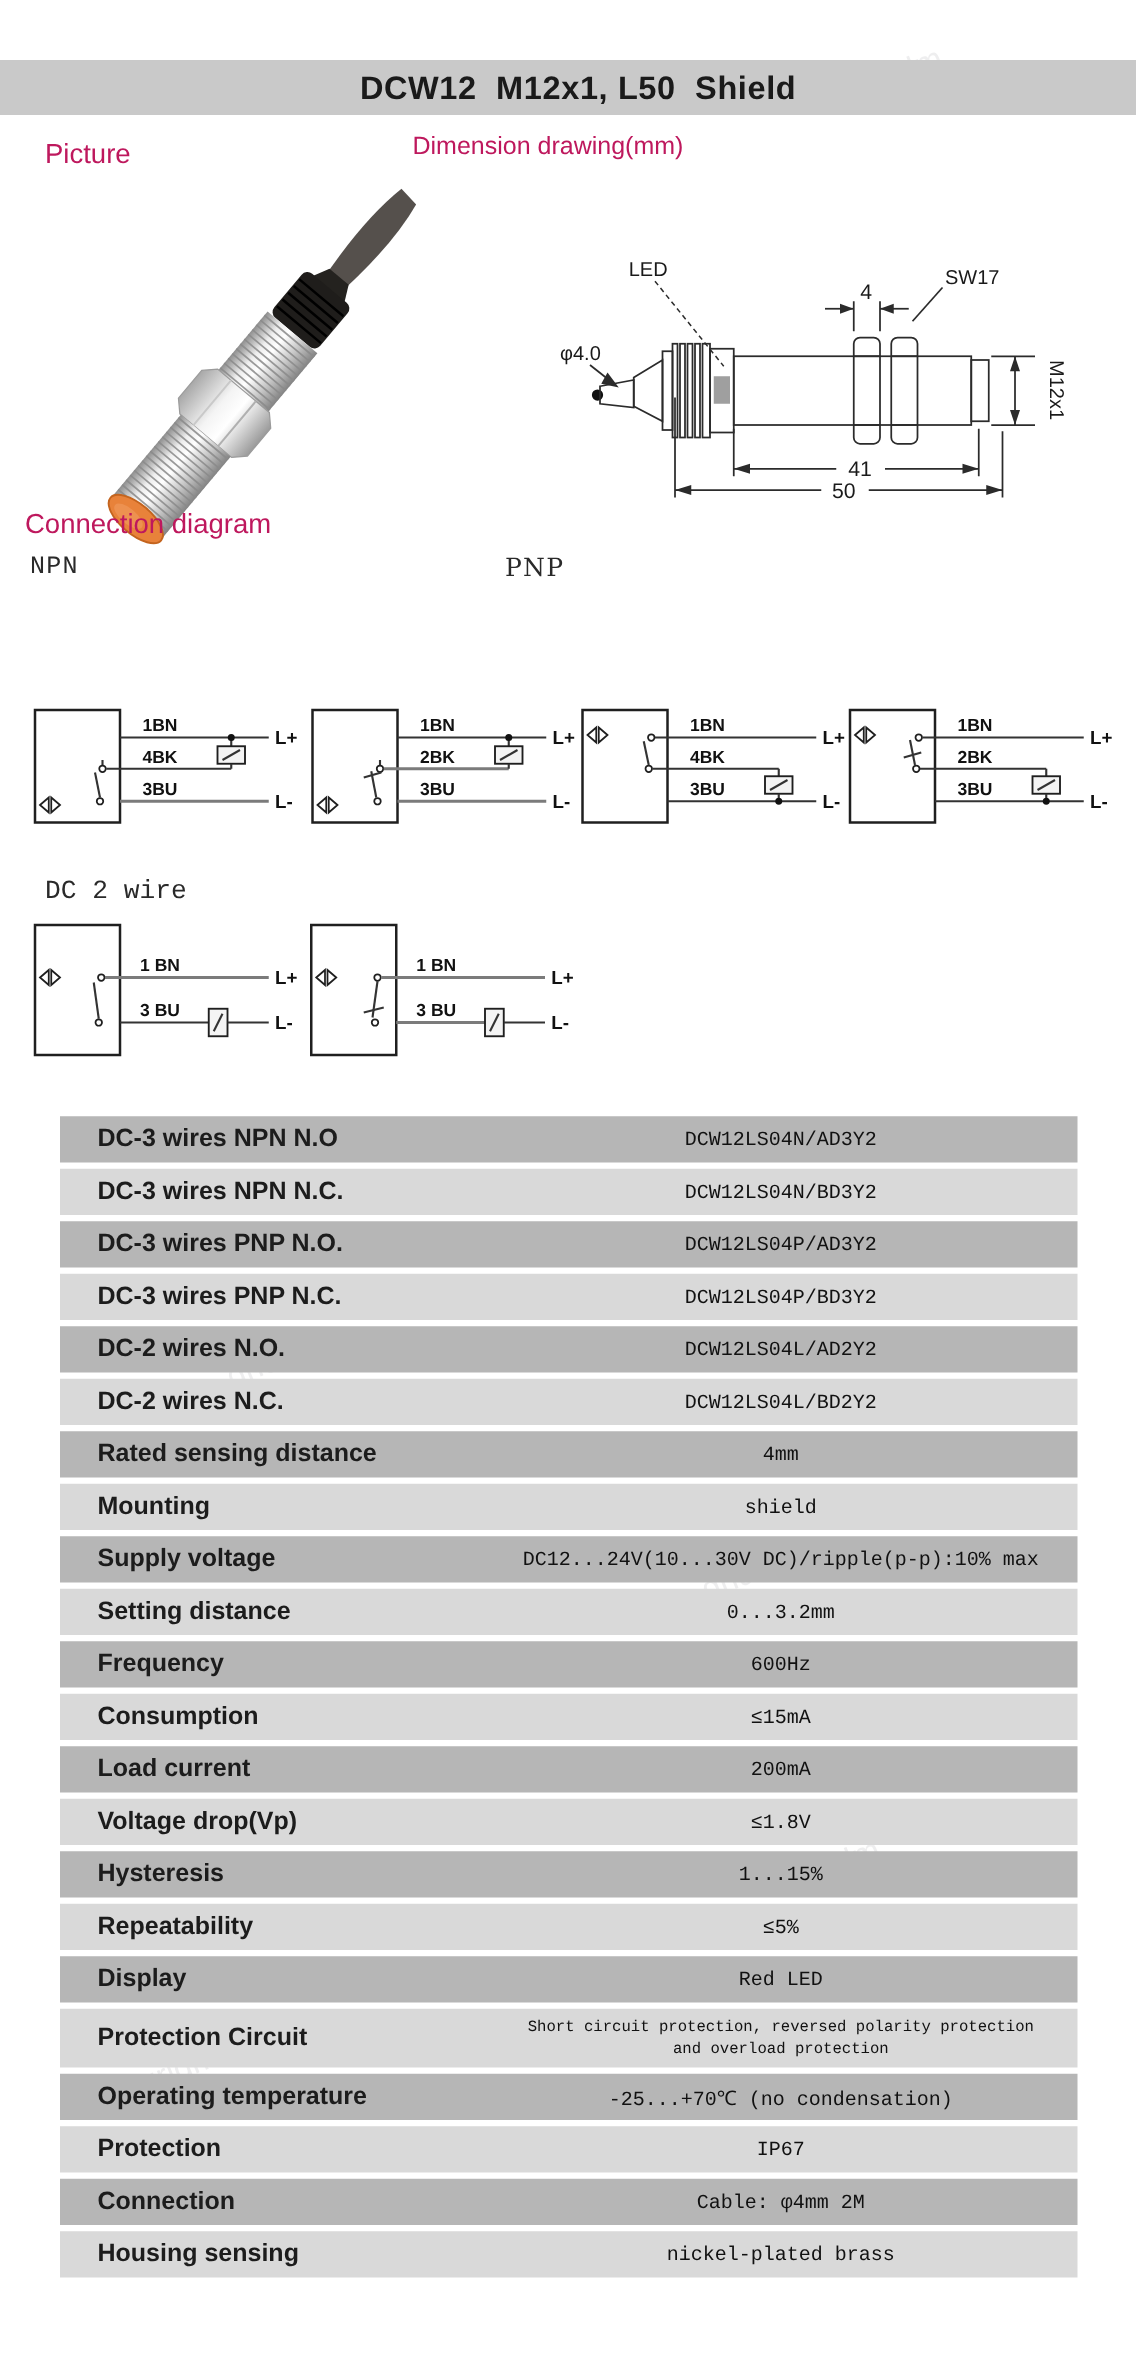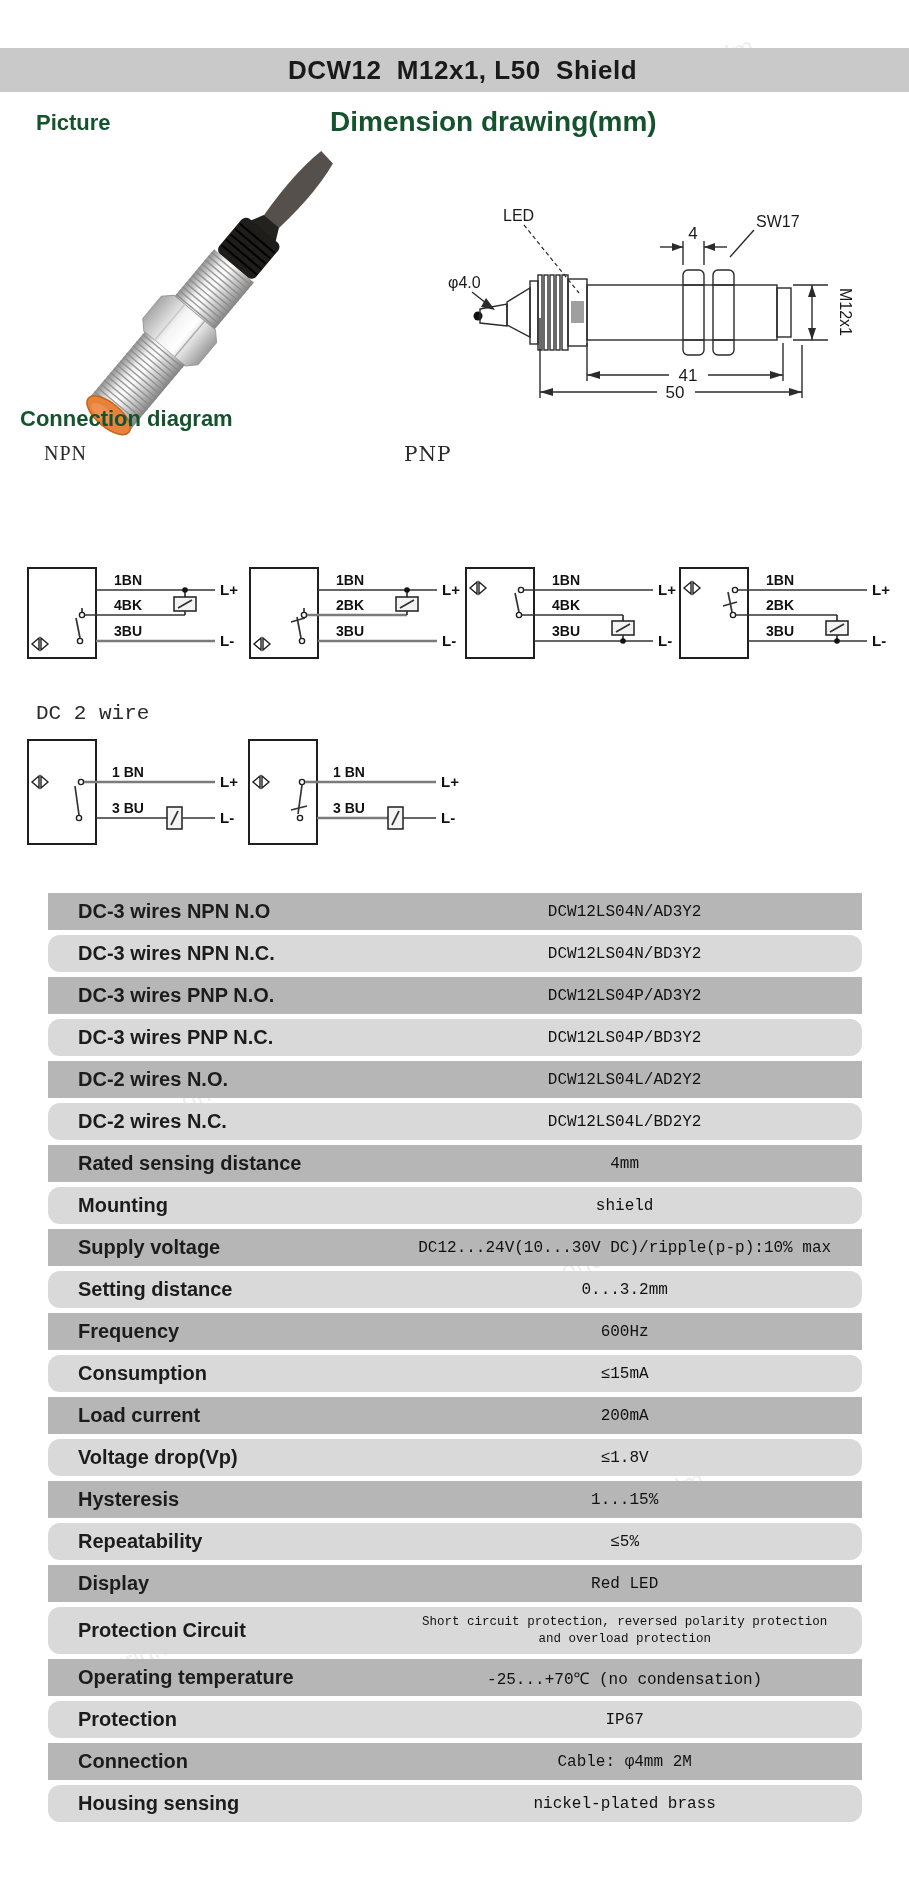--- a/index.html
+++ b/index.html
@@ -3,26 +3,26 @@
 <meta charset="utf-8">
 <style>
   html,body{margin:0;padding:0;background:#fff;}
   .page{position:relative;width:909px;height:1889px;background:#ffffff;overflow:hidden;
         font-family:"Liberation Sans",sans-serif;color:#1a1a1a;}
   .wm{position:absolute;font-size:26px;color:rgba(150,150,155,0.16);transform:rotate(-22deg);
       font-family:"Liberation Sans",sans-serif;pointer-events:none;}
   .title-bar{position:absolute;left:0;top:48px;width:909px;height:44px;background:#c9c9c9;
              display:flex;align-items:center;justify-content:center;}
   .title-bar span{font-size:26px;font-weight:bold;letter-spacing:.5px;white-space:pre;margin-left:16px;}
-  .sec-label{position:absolute;font-weight:bold;color:#14532d;}
+  .sec-label{position:absolute;font-weight:normal;color:#be185d;}
   .picture-label{left:36px;top:110px;font-size:22px;}
-  .dim-label{left:330px;top:106px;font-size:28px;}
+  .dim-label{left:330px;top:106px;font-size:20px;}
   .conn-label{left:20px;top:406px;font-size:22px;}
   .grp-label{position:absolute;color:#2a2a2a;}
-  .npn-label{left:24px;top:442px;font-family:Liberation Serif, serif;font-size:20px;letter-spacing:1px;margin-left:20px;}
+  .npn-label{left:24px;top:442px;font-family:Liberation Mono, monospace;font-size:20px;letter-spacing:1px;}
   .pnp-label{left:404px;top:442px;font-family:"DejaVu Serif",serif;font-size:20px;letter-spacing:1px;}
   .dc2-label{left:36px;top:702px;font-family:"Liberation Mono",monospace;font-size:21px;}
   svg{position:absolute;overflow:visible;}
   .photo-svg{left:48px;top:148px;}
   .dim-svg{left:372px;top:185px;}
   .c1{left:25px;top:566px;}  .c2{left:247px;top:566px;}
   .c3{left:463px;top:566px;} .c4{left:677px;top:566px;}
   .c5{left:25px;top:738px;}  .c6{left:246px;top:738px;}
   .cbox{fill:none;stroke:#1f1f1f;stroke-width:2;}
   .w{stroke:#333;stroke-width:1.7;fill:none;}
@@ -33,21 +33,21 @@
   .dot{fill:#111;}
   .wl{font:bold 14px "Liberation Sans",sans-serif;fill:#111;}
   .tl{font:bold 15px "Liberation Sans",sans-serif;fill:#111;}
   .dln{stroke:#2b2b2b;stroke-width:1.4;fill:none;}
   .dfill{fill:#2b2b2b;stroke:none;}
   .dtxt{font:16px "Liberation Sans",sans-serif;fill:#1a1a1a;}
   .dtxtb{font:17px "Liberation Sans",sans-serif;fill:#1a1a1a;}
   .spec-table{position:absolute;left:48px;top:893px;width:814px;}
   .spec-row{display:flex;align-items:center;height:37px;margin-bottom:5px;}
   .spec-row.dark{background:#b6b6b6;}
-  .spec-row.light{background:#d9d9d9;border-radius:12px;}
+  .spec-row.light{background:#d9d9d9;}
   .spec-row.tall{height:47px;}
   .spec-label{width:38%;padding-left:30px;font-weight:bold;font-size:20px;color:#1c1c1c;
               white-space:nowrap;}
   .spec-value{flex:1;text-align:center;font-family:"Liberation Mono",monospace;font-size:16px;color:#111;}
   .spec-row.tall .spec-value{font-size:12.5px;line-height:1.35;padding:0 34px;}
 </style>
 </head>
 <body>
 
 <div class="page">

